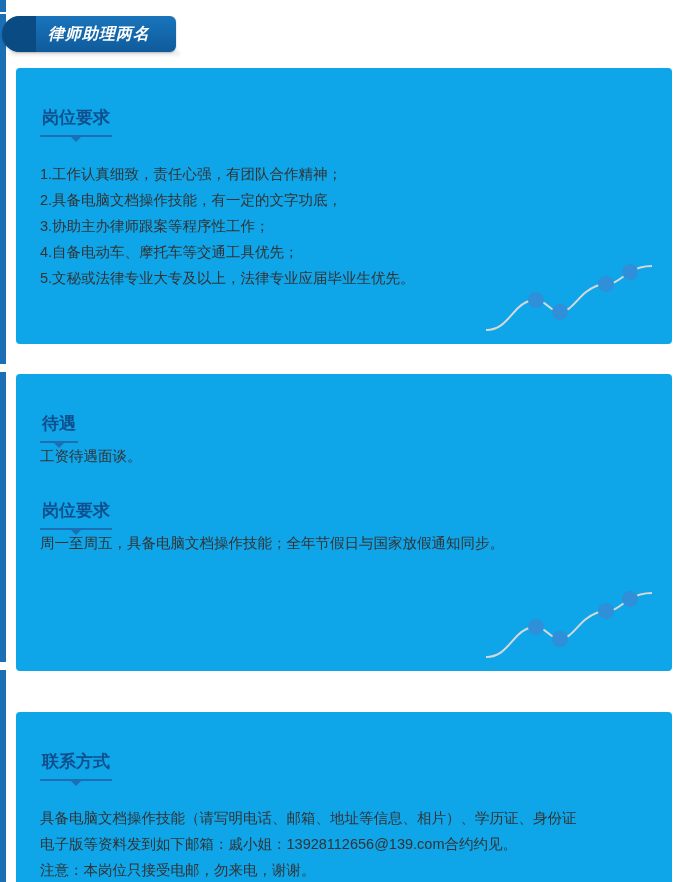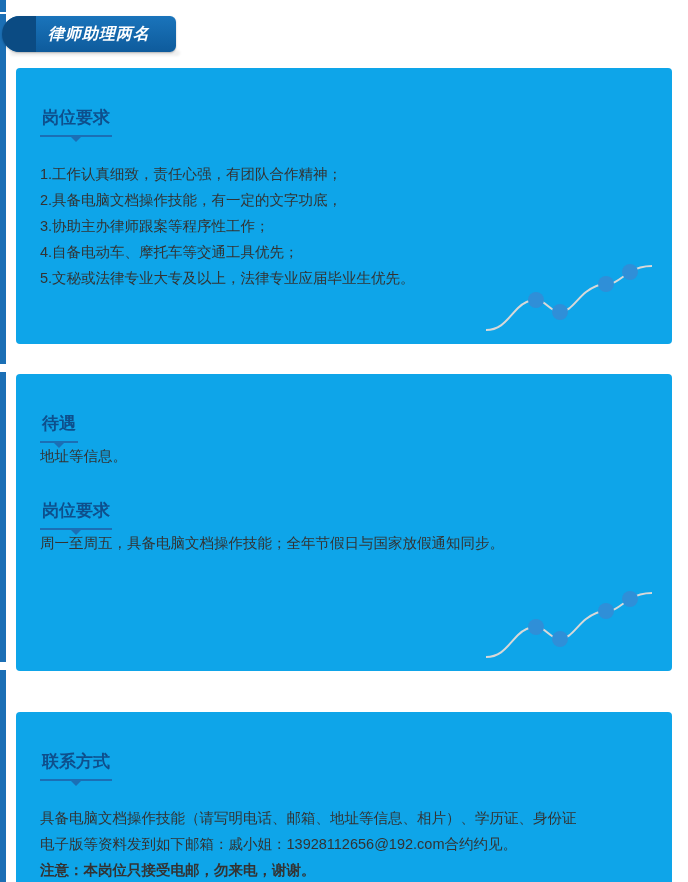--- a/index.html
+++ b/index.html
@@ -123,21 +123,21 @@
   p.body {
     margin: 0;
     font-size: 14.5px;
     line-height: 26px;
     color: #333333;
   }
   .list { margin-top: 24px; }
   .list p { margin: 0; }
   .after-head { margin-top: 30px; }
   .note {
-    font-weight: bold;
+    font-weight: normal;
     color: #0e4f8c;
   }
 
   
   .deco {
     position: absolute;
     right: 18px;
     bottom: 8px;
     width: 170px;
     height: 80px;
@@ -187,35 +187,35 @@
       <path d="M2,74 C18,74 24,62 34,52 C40,46 46,44 52,44 C62,44 66,56 76,56 C86,56 92,44 102,36 C110,30 116,28 122,28 C132,28 136,22 146,16 C154,11 162,10 168,10" fill="none" stroke="#d8d8d8" stroke-width="2"></path>
       <circle cx="52" cy="44" r="8" fill="#2f8fd8"></circle>
       <circle cx="76" cy="56" r="8" fill="#2f8fd8"></circle>
       <circle cx="122" cy="28" r="8" fill="#2f8fd8"></circle>
       <circle cx="146" cy="16" r="8" fill="#2f8fd8"></circle>
     </svg>
     <div class="inner">
       <div class="h-wrap">
         <h2 class="section">待遇</h2>
       </div>
-      <p class="body after-head">地址等信息。</p>
+      <p class="body after-head">工资待遇面谈。</p>
       <div class="h-wrap tight">
         <h2 class="section">岗位要求</h2>
       </div>
       <p class="body after-head">周一至周五，具备电脑文档操作技能；全年节假日与国家放假通知同步。</p>
     </div>
   </div>
 
   <div class="card c3">
     <div class="inner">
       <div class="h-wrap">
         <h2 class="section">联系方式</h2>
       </div>
       <div class="list">
         <p class="body">具备电脑文档操作技能（请写明电话、邮箱、地址等信息、相片）、学历证、身份证</p>
-        <p class="body">电子版等资料发到如下邮箱：戚小姐：13928112656@192.com合约约见。</p>
+        <p class="body">电子版等资料发到如下邮箱：戚小姐：13928112656@139.com合约约见。</p>
         <p class="body note">注意：本岗位只接受电邮，勿来电，谢谢。</p>
         <p class="body">请写明电话！</p>
       </div>
     </div>
   </div>
 
 </div>
 
 </body></html>

